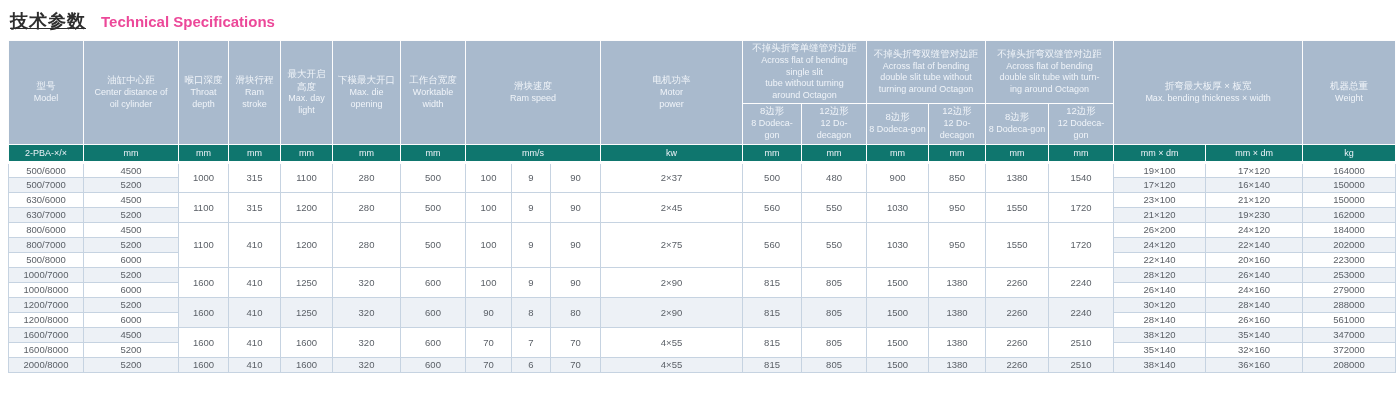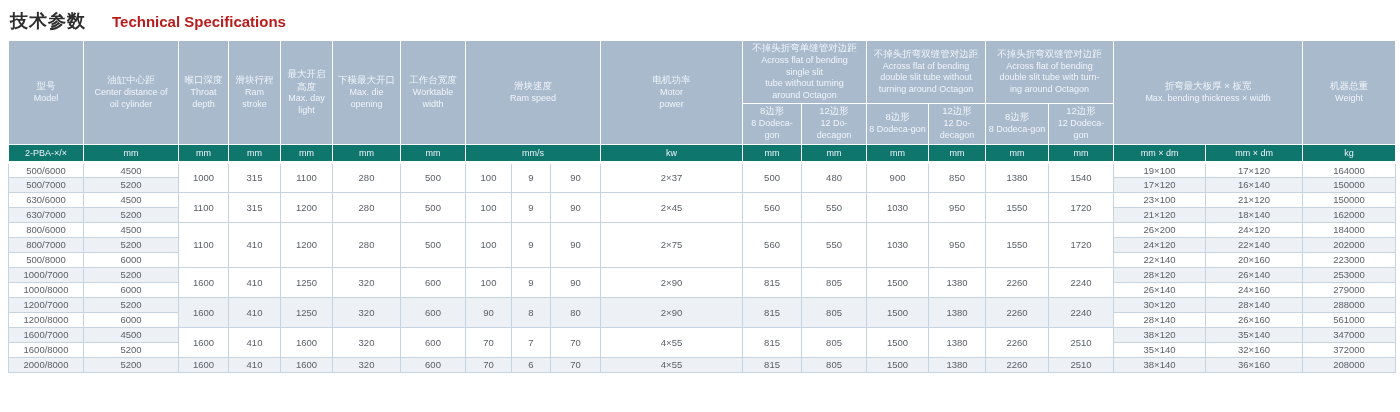--- a/index.html
+++ b/index.html
@@ -1,20 +1,20 @@
 <!DOCTYPE html>
 <html><head>
 <meta charset="utf-8">
 <style>
   * { box-sizing: border-box; }
   body { margin:0; background:#fff; font-family:"Liberation Sans","DejaVu Sans",sans-serif; }
   .page { width:1400px; height:412px; background:#fff; overflow:hidden; position:relative; }
   .title-row { padding:9px 0 7px 10px; display:flex; align-items:baseline; }
-  .title-zh { font-size:18px; font-weight:bold; color:#2e2e2e; letter-spacing:1px; }
-  .title-en { font-size:15px; font-weight:bold; color:#b91c1c; margin-left:26px; }
+  .title-zh { font-size:18px; font-weight:bold; color:#2e2e2e; letter-spacing:1px;text-decoration:underline; }
+  .title-en { font-size:15px; font-weight:bold; color:#ec4899; margin-left:15px; }
   table.specs { border-collapse:collapse; table-layout:fixed; margin-left:8px; width:1387px; }
   table.specs thead th {
     background:#a9bacd; color:#f0f4f9; font-weight:normal;
     border:1px solid #fdfdfd; text-align:center; vertical-align:middle; padding:1px 2px;
   }
   tr.main-h { height:62px; }
   tr.sub-h  { height:41px; }
   .h-zh { font-size:9.5px; white-space:pre-line; line-height:1.35; }
   .h-en { font-size:9px;  white-space:pre-line; line-height:1.3; }
   tr.units-row td {
@@ -228,21 +228,21 @@
           <td rowspan="2">1550</td>
           <td rowspan="2">1720</td>
           <td>23×100</td>
           <td>21×120</td>
           <td>150000</td>
         </tr>
         <tr>
           <td class="alt">630/7000</td>
           <td class="alt">5200</td>
           <td class="alt">21×120</td>
-          <td class="alt">18×140</td>
+          <td class="alt">19×230</td>
           <td class="alt">162000</td>
         </tr>
         <tr>
           <td>800/6000</td>
           <td>4500</td>
           <td rowspan="3">1100</td>
           <td rowspan="3">410</td>
           <td rowspan="3">1200</td>
           <td rowspan="3">280</td>
           <td rowspan="3">500</td>

